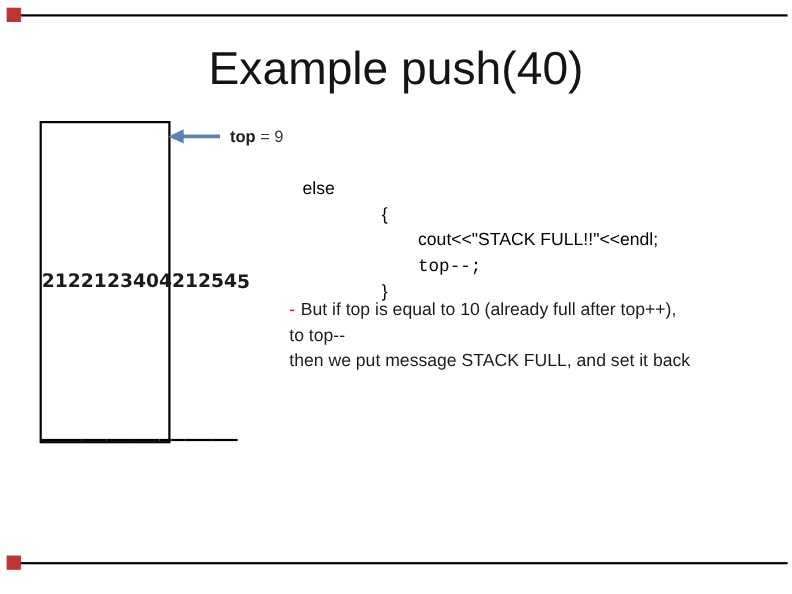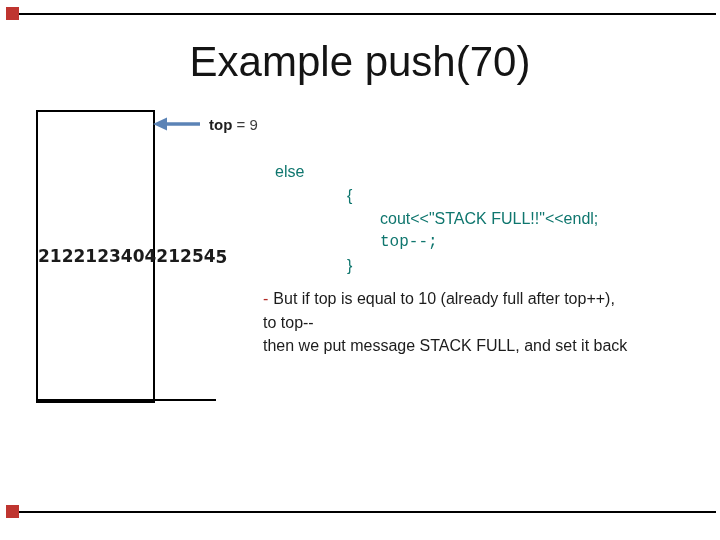--- a/index.html
+++ b/index.html
@@ -48,42 +48,42 @@
     display:flex;align-items:center;gap:7px;
   }
   .ptr-label{font-size:15px;color:#1f1f1f;white-space:nowrap;}
   .ptr-label .b{font-weight:700;}
   .ptr-label .r{font-weight:400;color:#3c3c3c;}
 
   
   .code{
     position:absolute;left:263px;top:160px;width:440px;
     font-size:16px;line-height:23.5px;
-    color:#0f766e;white-space:pre;
+    color:#000000;white-space:pre;
   }
   .code-line{height:23.5px;}
 
   
   .note{
-    position:absolute;left:263px;top:287px;width:440px;
+    position:absolute;left:263px;top:270px;width:440px;
     font-size:16px;line-height:23.5px;color:#1c1c1c;
   }
   .bullet{color:#b22b27;margin-right:5px;}
 </style>
 </head>
 <body>
 
 <div class="slide">
 
   <div class="decor-line top"></div>
   <div class="decor-square top"></div>
   <div class="decor-line bottom"></div>
   <div class="decor-square bottom"></div>
 
-  <h1 class="title">Example push(70)</h1>
+  <h1 class="title">Example push(40)</h1>
 
   <div class="stack">
       <div class="stack-row">212</div>
       <div class="stack-row">21</div>
       <div class="stack-row">23</div>
       <div class="stack-row">40</div>
       <div class="stack-row">4</div>
       <div class="stack-row">2</div>
       <div class="stack-row">12</div>
       <div class="stack-row">54</div>

